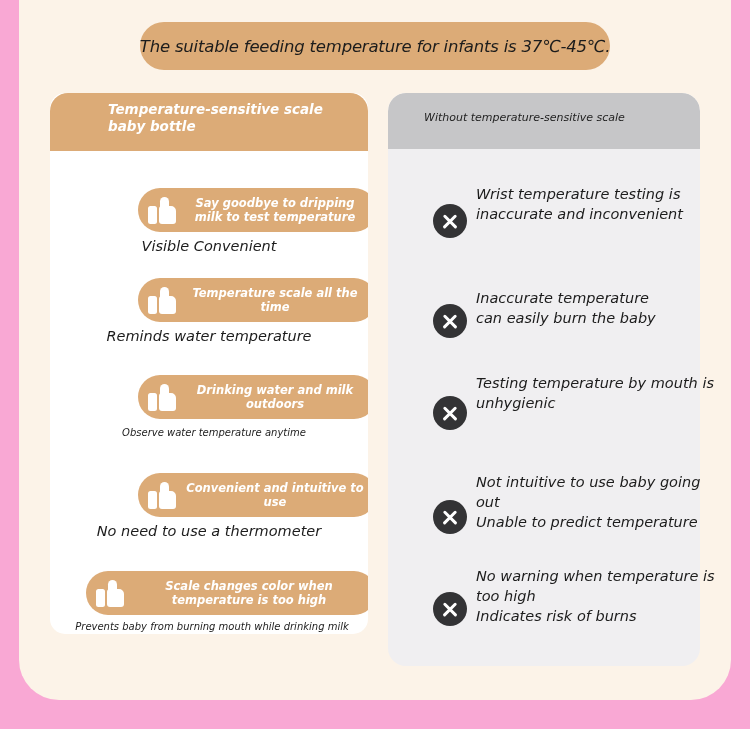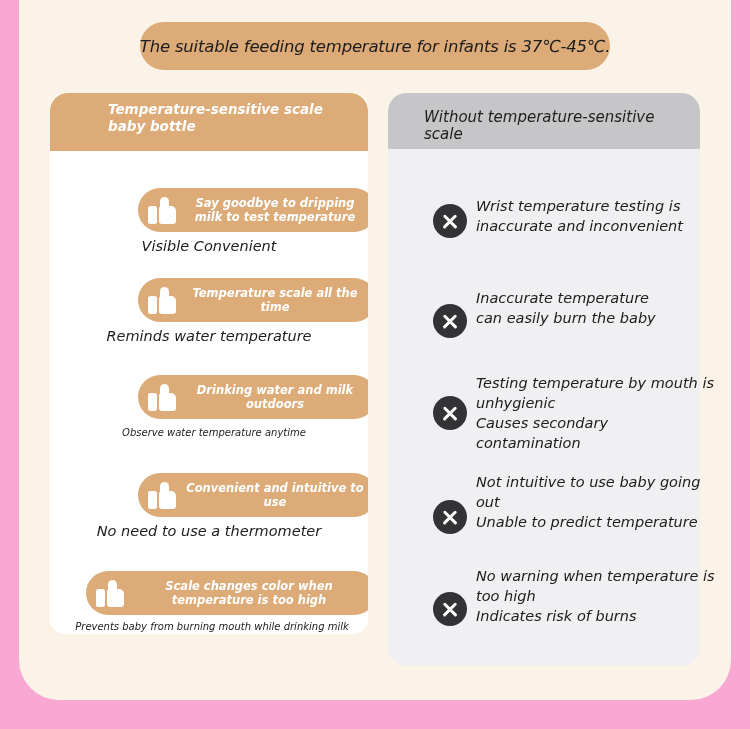--- a/index.html
+++ b/index.html
@@ -100,21 +100,21 @@
     line-height: 17px;
     color: #ffffff;
   }
   .head-title-right {
     position: absolute;
     left: 36px;
     top: 16px;
     width: 270px;
     font-family: "DejaVu Sans", sans-serif;
     font-style: italic;
-    font-size: 15px;
+    font-size: 11px;
     line-height: 17px;
     color: #1e1e1e;
   }
 
   
   .feature {
     position: absolute;
     left: 0;
     width: 318px;
   }
@@ -301,37 +301,36 @@
     </div>
   </div>
 
   <div class="panel panel-right">
     <div class="panel-head-right"></div>
     <div class="head-title-right">Without temperature-sensitive scale</div>
   </div>
 
   <div class="con">
     <span class="x-badge" style="left:433px; top:204px"></span>
-    <span class="con-text" style="left:476px; top:196px; width:225px">
+    <span class="con-text" style="left:476px; top:184px; width:225px">
       <p>Wrist temperature testing is inaccurate and inconvenient</p>
     </span>
   </div>
 
   <div class="con">
     <span class="x-badge" style="left:433px; top:304px"></span>
     <span class="con-text" style="left:476px; top:288px; width:180px">
       <p>Inaccurate temperature can easily burn the baby</p>
     </span>
   </div>
 
   <div class="con">
     <span class="x-badge" style="left:433px; top:396px"></span>
     <span class="con-text" style="left:476px; top:373px; width:240px">
       <p>Testing temperature by mouth is unhygienic</p>
-      <p>Causes secondary contamination</p>
     </span>
   </div>
 
   <div class="con">
     <span class="x-badge" style="left:433px; top:500px"></span>
     <span class="con-text" style="left:476px; top:472px; width:236px">
       <p>Not intuitive to use baby going out</p>
       <p>Unable to predict temperature</p>
     </span>
   </div>

